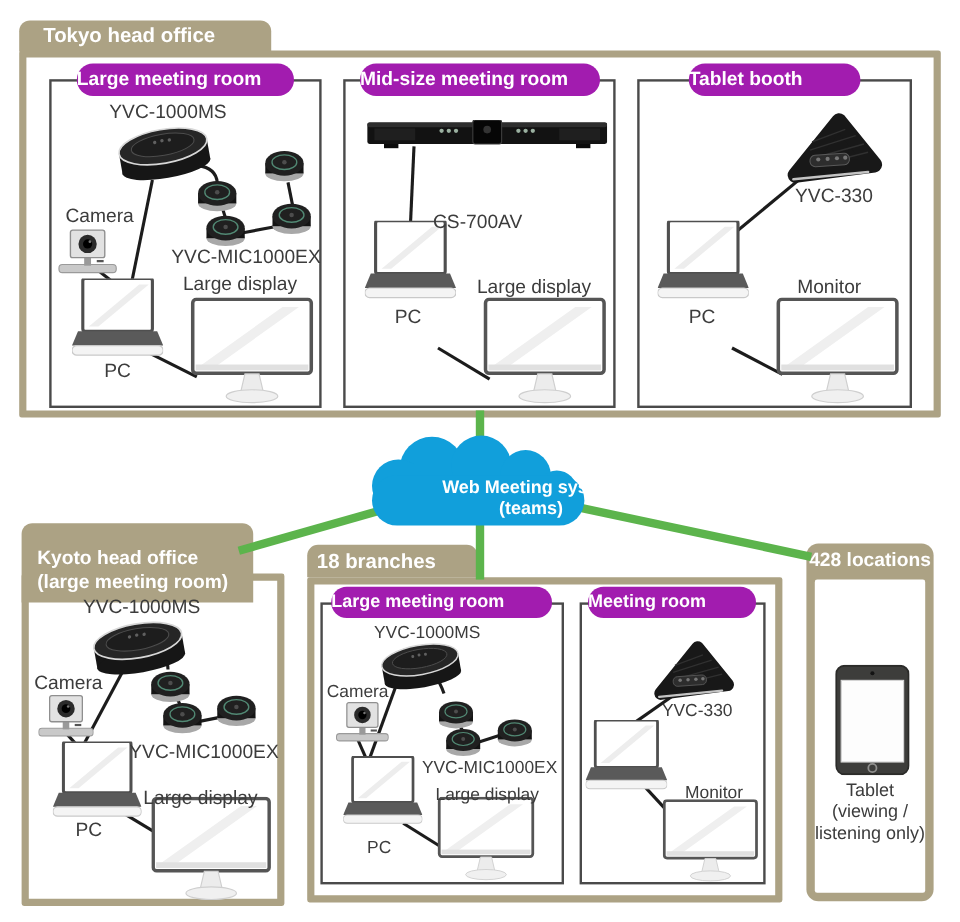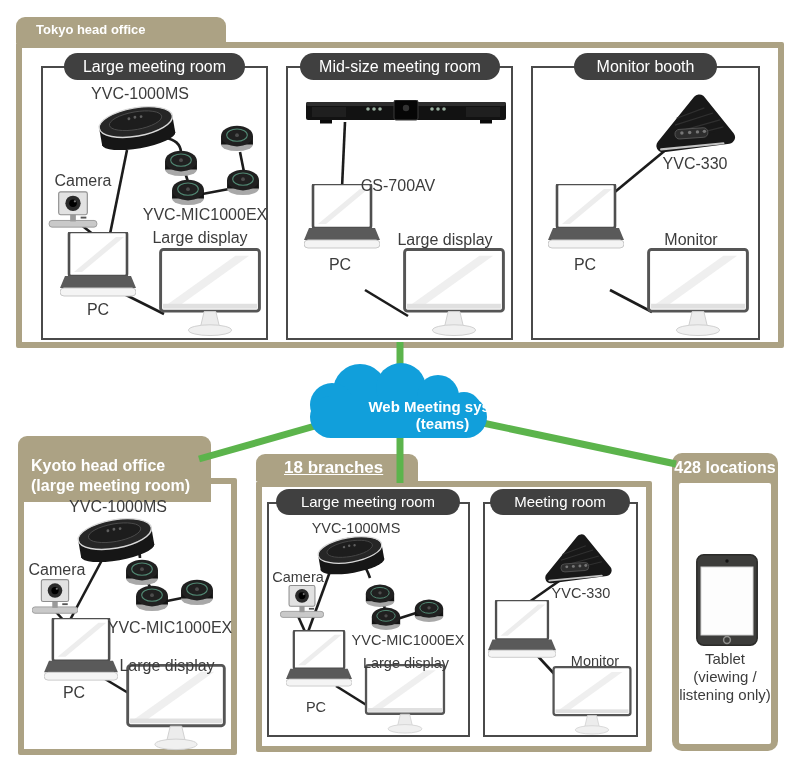--- a/index.html
+++ b/index.html
@@ -16,25 +16,25 @@
   .tan-box{
     background:#fff;border:6px solid #aca284;border-radius:2px;z-index:0;
   }
   .tan-solid{
     background:#aca284;border-radius:10px;z-index:0;
   }
   .inner-white{background:#fff;border-radius:2px;z-index:1;}
   
   .room-box{background:#fff;border:2px solid #4a4a4a;z-index:1;}
   .pill{
-    background:#404040;color:#fff;font-weight:normal;font-size:16px;
-    border-radius:14px;text-align:center;line-height:27px;height:27px;z-index:3;
+    background:#a21caf;color:#fff;font-weight:bold;font-size:16px;
+    border-radius:14px;text-align:left;line-height:27px;height:27px;z-index:3;
   }
   .pill-sm{font-size:15px;line-height:26px;height:26px;border-radius:13px;}
-  .tab-text{font-size:13px;line-height:26px;padding-left:20px;}
+  .tab-text{font-size:17px;line-height:26px;padding-left:20px;}
   .dev-label{
     color:#3c3c3c;font-size:16px;text-align:center;z-index:3;white-space:nowrap;
   }
   .dev-label-sm{font-size:14.5px;}
   #wires{position:absolute;left:0;top:0;z-index:2;pointer-events:none;}
   .cloud-text{
     color:#fff;font-weight:bold;font-size:15px;line-height:17px;
     text-align:center;z-index:3;padding-left:44px;
   }
   .loc-title{
@@ -52,21 +52,21 @@
 
   <div class="abs tan-tab tab-text" style="left:16px;top:17px;width:190px;height:26px;">Tokyo head office</div>
   <div class="abs tan-box" style="left:16px;top:42px;width:756px;height:294px;"></div>
 
   <div class="abs tan-tab kyoto-tab-text" style="left:18px;top:436px;width:180px;height:46px;">
     <div>Kyoto head office</div>
     <div>(large meeting room)</div>
   </div>
   <div class="abs tan-box" style="left:18px;top:478px;width:207px;height:265px;"></div>
 
-  <div class="abs tan-tab" style="left:256px;top:454px;width:134px;height:27px;font-size:17px;line-height:27px;padding-left:28px;text-decoration:underline;">18 branches</div>
+  <div class="abs tan-tab" style="left:256px;top:454px;width:134px;height:27px;font-size:17px;line-height:27px;padding-left:8px;">18 branches</div>
   <div class="abs tan-box" style="left:256px;top:481px;width:384px;height:259px;"></div>
 
   <div class="abs tan-solid" style="left:672px;top:453px;width:106px;height:298px;"></div>
   <div class="abs loc-title" style="left:672px;top:459px;width:106px;">428 locations</div>
   <div class="abs inner-white" style="left:679px;top:483px;width:92px;height:261px;"></div>
 
   <div class="abs room-box" style="left:41px;top:66px;width:223px;height:270px;"></div>
   <div class="abs room-box" style="left:286px;top:66px;width:223px;height:270px;"></div>
   <div class="abs room-box" style="left:531px;top:66px;width:225px;height:270px;"></div>
   <div class="abs room-box" style="left:267px;top:502px;width:199px;height:231px;"></div>
@@ -231,21 +231,21 @@
 
     <use href="#sym-330" x="540" y="534" width="74" height="54"></use>
     <use href="#sym-laptop" x="488" y="600" width="68" height="61"></use>
     <use href="#sym-monitor" x="552" y="666" width="80" height="70"></use>
 
     <use href="#sym-tablet" x="696" y="554" width="62" height="92"></use>
   </svg>
 
   <div class="abs pill" style="left:64px;top:53px;width:181px;">Large meeting room</div>
   <div class="abs pill" style="left:300px;top:53px;width:200px;">Mid-size meeting room</div>
-  <div class="abs pill" style="left:574px;top:53px;width:143px;">Monitor booth</div>
+  <div class="abs pill" style="left:574px;top:53px;width:143px;">Tablet booth</div>
   <div class="abs pill pill-sm" style="left:276px;top:489px;width:184px;">Large meeting room</div>
   <div class="abs pill pill-sm" style="left:490px;top:489px;width:140px;">Meeting room</div>
 
   <div class="abs cloud-text" style="left:310px;top:398px;width:177px;">
     <div>Web Meeting system</div>
     <div>(teams)</div>
   </div>
 
   <div class="abs dev-label" style="left:60px;top:85px;width:160px;">YVC-1000MS</div>
   <div class="abs dev-label" style="left:33px;top:172px;width:100px;">Camera</div>

